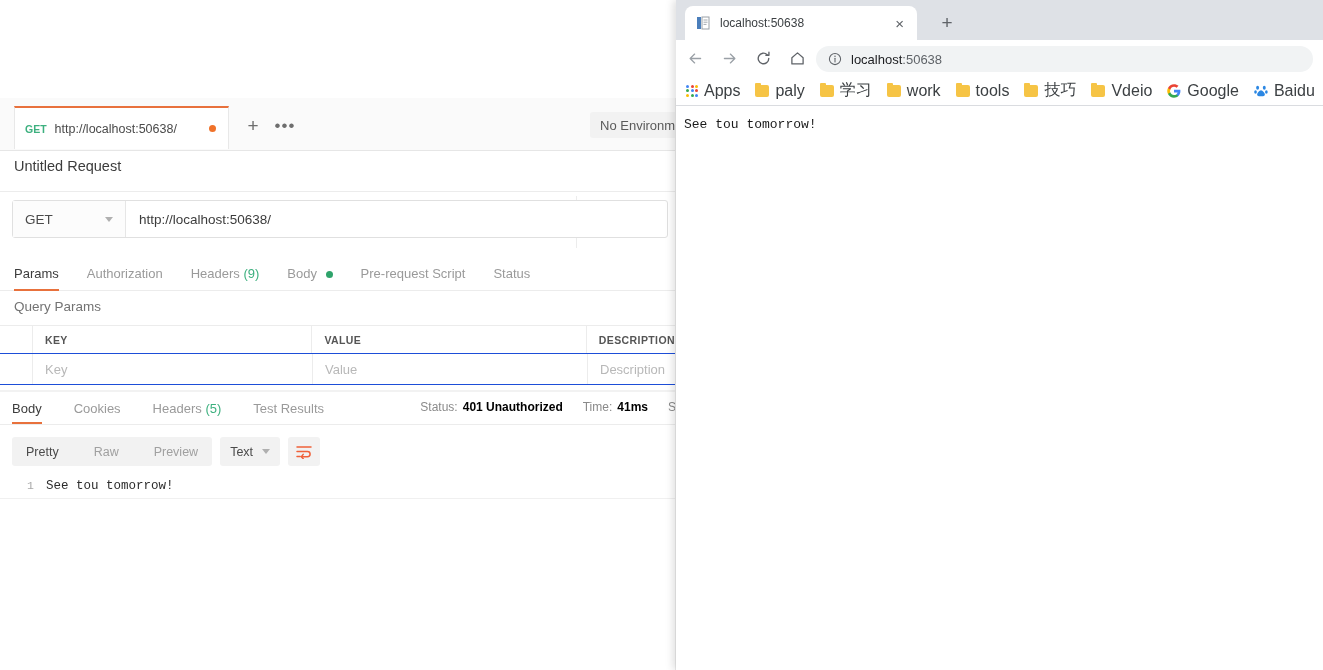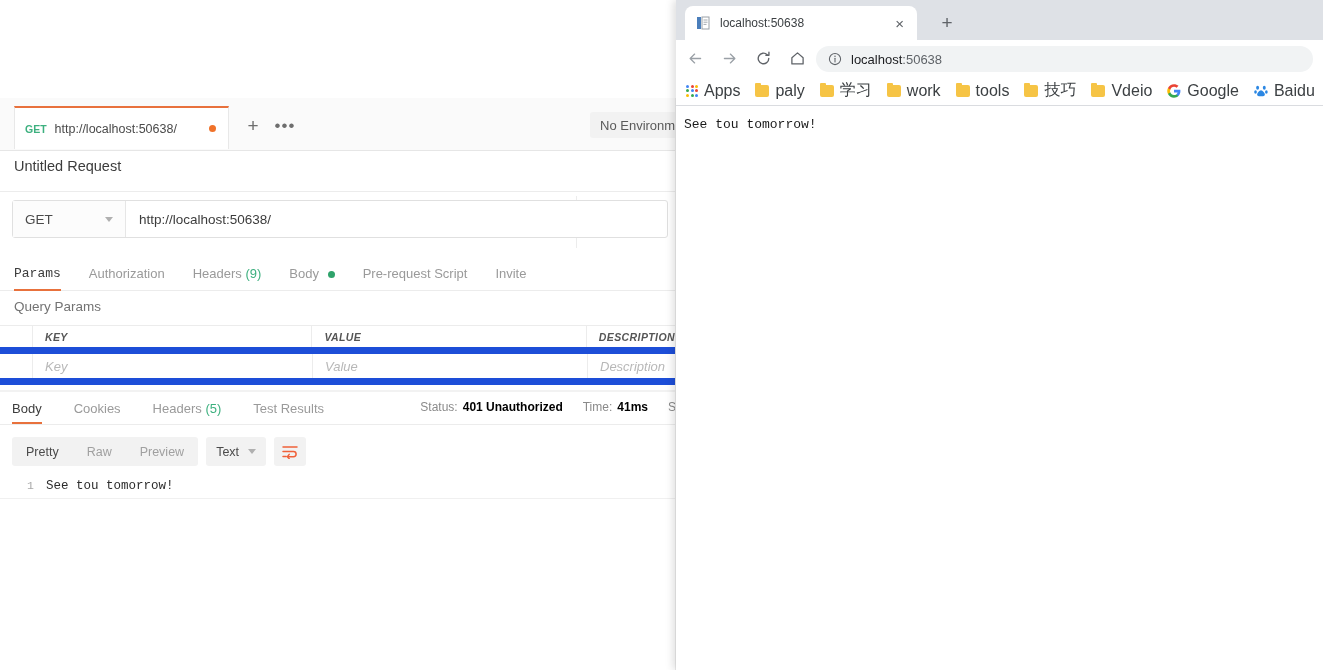--- a/index.html
+++ b/index.html
@@ -111,35 +111,35 @@
 
   
   .pm-reqtabs {
     position: absolute; left: 0; top: 255px; width: 676px; height: 35px;
     border-bottom: 1px solid #ececec; display: flex; align-items: flex-end;
   }
   .pm-reqtab {
     position: relative; padding: 0 0 9px 0; margin-right: 28px; font-size: 13px;
     color: #9a9a9a; white-space: nowrap;
   }
-  .pm-reqtab:first-child { margin-left: 14px; font-family: Liberation Mono, monospace; }
+  .pm-reqtab:first-child { margin-left: 14px; }
   .pm-reqtab.active { color: #3c3c3c; }
   .pm-reqtab.active::after {
     content: ""; position: absolute; left: 0; right: 0; bottom: -1px;
     height: 2px; background: #e8713c;
   }
   .pm-count { color: #3db07f; }
   .pm-greendot { display: inline-block; width: 7px; height: 7px; border-radius: 50%;
     background: #2fa36b; margin-left: 5px; vertical-align: middle; }
 
   .pm-qp-title { position: absolute; left: 14px; top: 299px; color: #737373; font-size: 13.5px; }
 
   
   .pm-table { position: absolute; left: 0; top: 325px; width: 676px; }
-  .pm-trow { display: flex; height: 29px; border-top: 1px solid #ececec; border-bottom: 7px solid #1d4ed8; box-sizing: border-box; font-style: italic; }
+  .pm-trow { display: flex; height: 29px; border-top: 1px solid #ececec; border-bottom: 1px solid #1d4ed8; box-sizing: border-box; }
   .pm-trow.body { height: 31px; border-top: none; }
   .pm-tcheck { width: 33px; border-right: 1px solid #ececec; box-sizing: border-box; }
   .pm-th { font-size: 10.5px; font-weight: bold; color: #555; letter-spacing: .4px;
     display: flex; align-items: center; padding-left: 12px; box-sizing: border-box;
     border-right: 1px solid #ececec; }
   .pm-td { font-size: 13px; color: #b8b8b8; display: flex; align-items: center;
     padding-left: 12px; box-sizing: border-box; border-right: 1px solid #ececec; }
   .col-key { width: 280px; }
   .col-val { width: 275px; }
   .col-desc { flex: 1; }
@@ -159,21 +159,21 @@
     height: 2px; background: #e8713c; }
   .pm-meta { position: absolute; right: 0; top: 400px; display: flex; align-items: center;
     font-size: 12px; color: #8a8a8a; gap: 5px; white-space: nowrap; }
   .pm-meta b { color: #000000; font-weight: bold; }
   .pm-meta .sep { width: 10px; }
   .pm-meta .clip { color: #8a8a8a; width: 8px; overflow: hidden; display: inline-block; }
   .pm-resptabs-rule { position: absolute; left: 0; top: 424px; width: 676px; height: 1px; background: #ececec; }
 
   
   .pm-bodybar { position: absolute; left: 12px; top: 437px; display: flex; align-items: center; gap: 8px; }
-  .pm-seg { background: #f2f2f2; border-radius: 3px; height: 29px; display: flex; align-items: center; }
+  .pm-seg { background: #f2f2f2; border-radius: 3px; height: 29px; display: flex; align-items: center; gap: 7px; }
   .pm-seg span { font-size: 12.5px; color: #a0a0a0; padding: 0 14px; }
   .pm-seg span.active { color: #4a4a4a; }
   .pm-lang { background: #f2f2f2; border-radius: 3px; height: 29px; display: flex; align-items: center;
     padding: 0 10px; gap: 9px; font-size: 12.5px; color: #4a4a4a; }
   .pm-wrapbtn { background: #f2f2f2; border-radius: 3px; height: 29px; width: 32px;
     display: flex; align-items: center; justify-content: center; }
 
   
   .pm-code { position: absolute; left: 0; top: 473px; width: 676px; height: 25px;
     border-bottom: 1px solid #f0f0f0; display: flex; align-items: center; }
@@ -280,21 +280,21 @@
         <span class="pm-count">(9)</span>
       </div>
       <div class="pm-reqtab">
         <span>Body</span>
         <span class="pm-greendot"></span>
       </div>
       <div class="pm-reqtab">
         <span>Pre-request Script</span>
       </div>
       <div class="pm-reqtab">
-        <span>Invite</span>
+        <span>Status</span>
       </div>
     </div>
 
     <div class="pm-qp-title">Query Params</div>
 
     <div class="pm-table">
       <div class="pm-trow">
         <div class="pm-tcheck"></div>
         <div class="pm-th col-key">KEY</div>
         <div class="pm-th col-val">VALUE</div>

